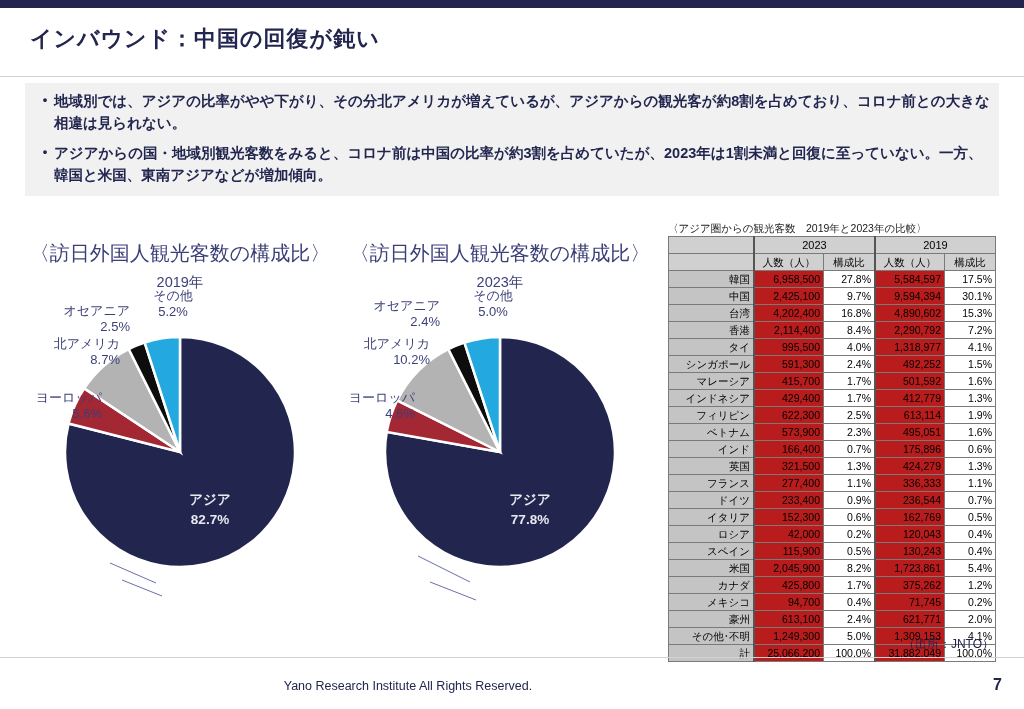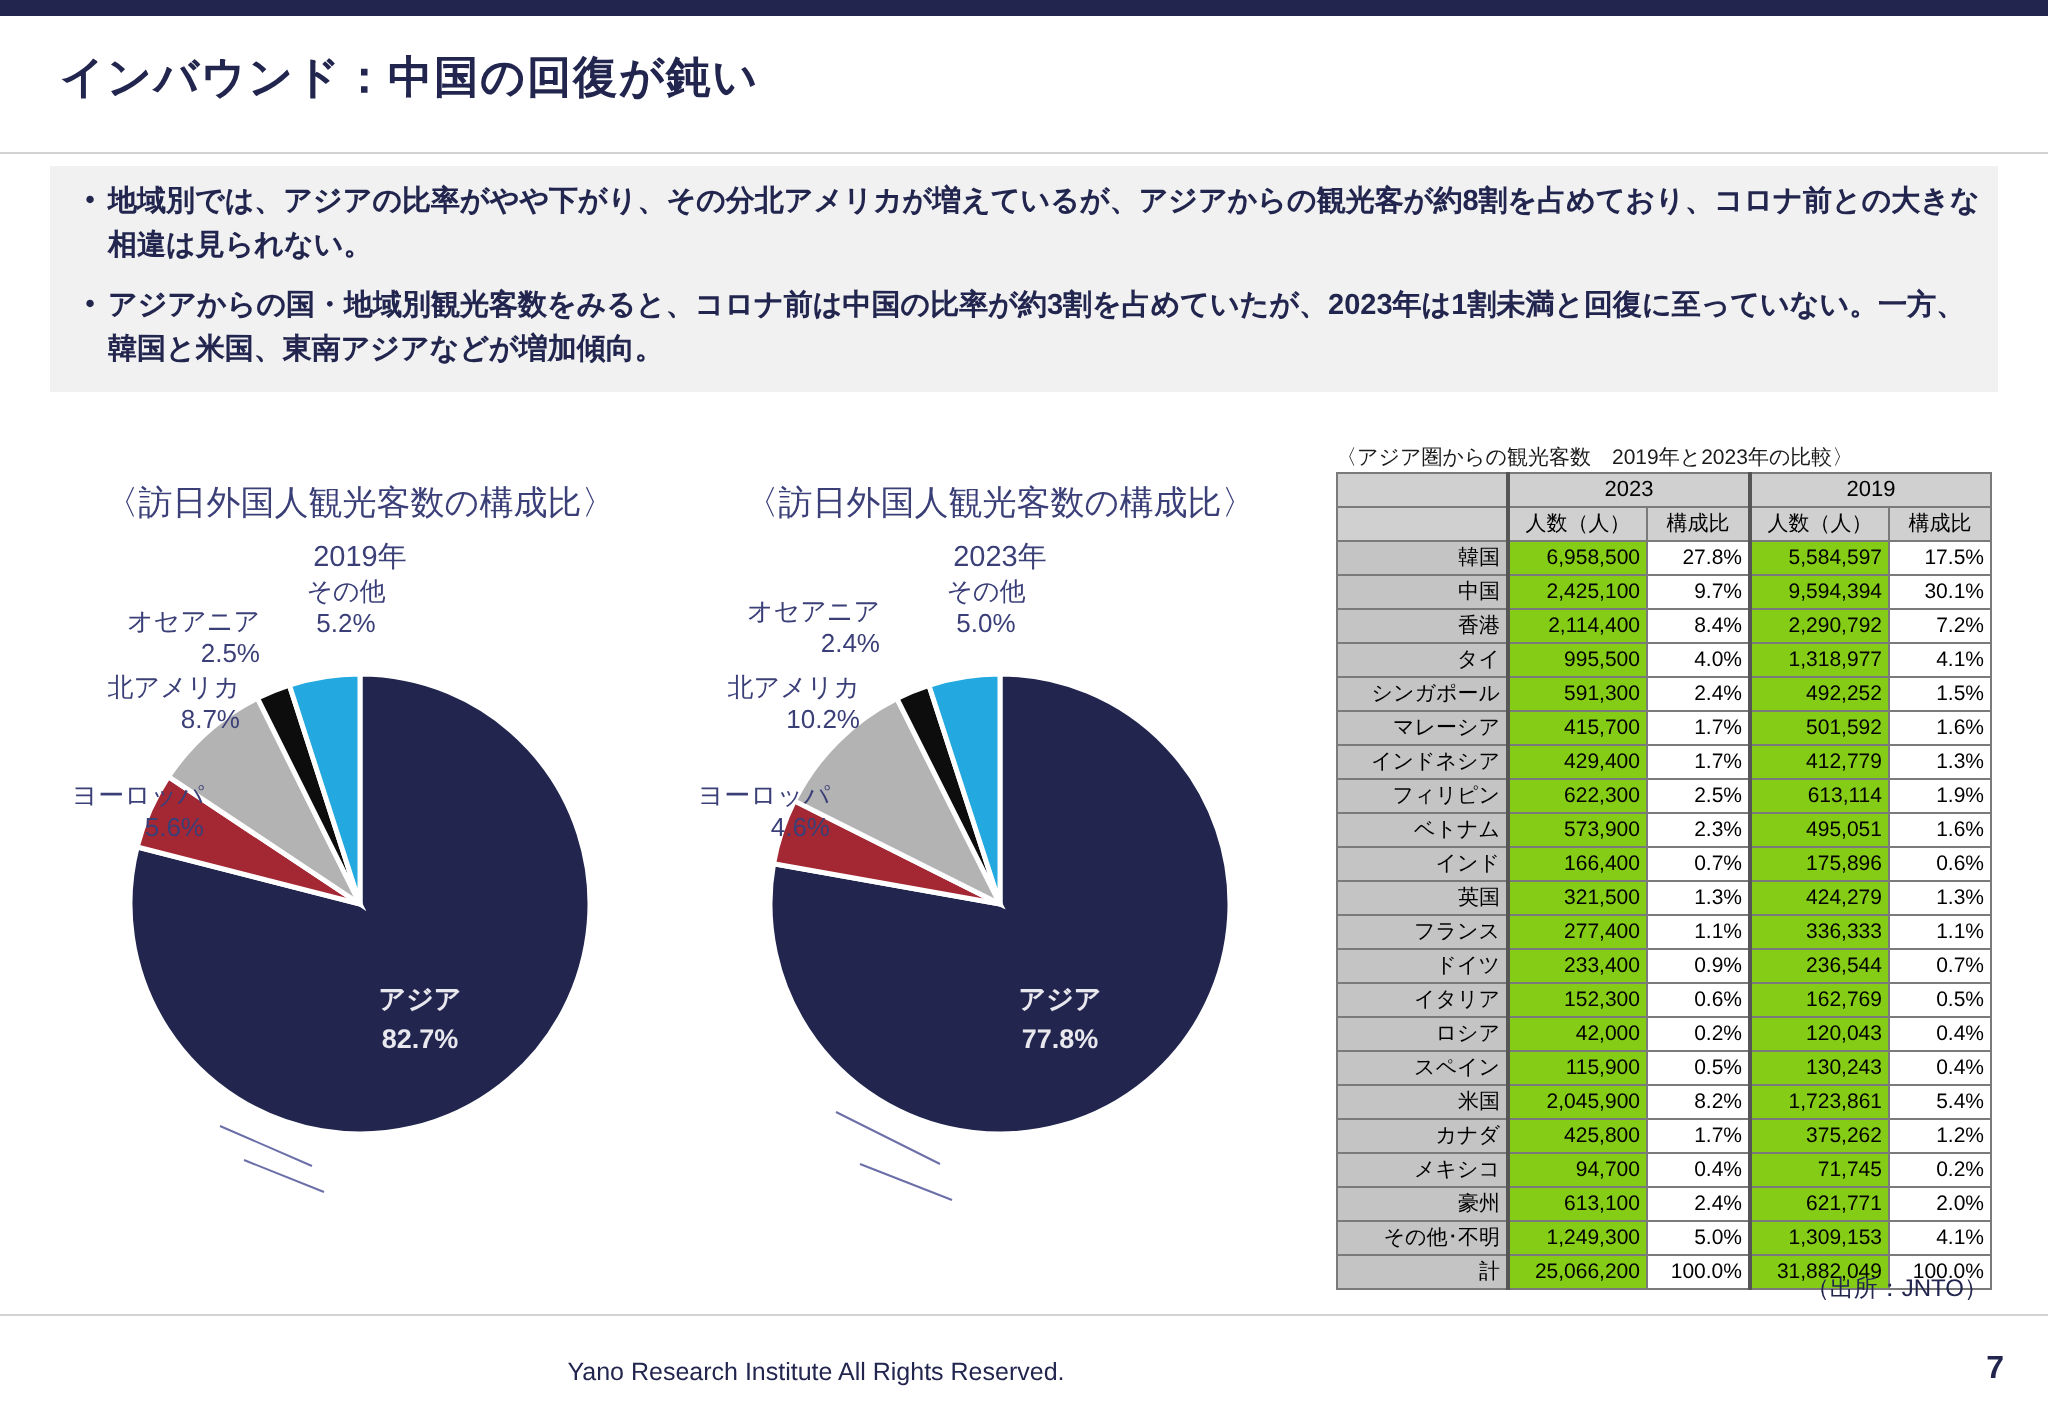--- a/index.html
+++ b/index.html
@@ -32,21 +32,21 @@
     color:#22264f;margin-bottom:7px;
   }
   .bullet-dot{width:18px;flex:0 0 18px;text-align:center;font-size:13px;line-height:1.55;}
   .bullet-text{flex:1;}
 
   
   .pie-block{position:absolute;top:240px;}
   .pie-block.left{left:10px;width:340px;}
   .pie-block.right{left:330px;width:340px;}
   .pie-caption{
-    text-align:center;font-size:17px;color:#3b3f78;white-space:nowrap;
+    text-align:center;font-size:20px;color:#3b3f78;white-space:nowrap;
   }
   .pie-year{
     text-align:center;font-size:14.5px;color:#3b3f78;margin-top:6px;
   }
   .pie-svg{position:absolute;left:0;top:0;}
 
   .pie-canvas{position:absolute;left:0;top:0;width:340px;height:390px;}
 
   .pie-lbl{
     position:absolute;font-size:13px;color:#3b3f78;white-space:nowrap;line-height:1.25;
@@ -74,21 +74,21 @@
     padding:0 3px;
     height:16px;
     line-height:16px;
     font-weight:normal;
     white-space:nowrap;
   }
   table.data th.grp{background:#d0d0d0;text-align:center;font-size:11px;}
   table.data th.sub{background:#d0d0d0;text-align:center;}
   table.data th.blank{background:#d0d0d0;}
   table.data td.rowlab{background:#c4c4c4;text-align:right;width:78px;}
-  table.data td.num{background:#84cc16;text-align:right;width:62px;}
+  table.data td.num{background:#b91c1c;text-align:right;width:62px;}
   table.data td.pct{background:#fff;text-align:right;width:44px;}
   .col-sep{border-left:2px solid #555 !important;}
 
   .source{
     position:absolute;right:30px;top:636px;font-size:12px;color:#22264f;white-space:nowrap;
   }
 
   .footer-rule{position:absolute;left:0;top:657px;width:1024px;height:1px;background:#d3d3d3;}
   .footer-text{
     position:absolute;left:0;top:679px;width:816px;text-align:center;
@@ -213,20 +213,27 @@
         <td class="pct">17.5%</td>
       </tr>
       <tr>
         <td class="rowlab">中国</td>
         <td class="num col-sep">2,425,100</td>
         <td class="pct">9.7%</td>
         <td class="num col-sep">9,594,394</td>
         <td class="pct">30.1%</td>
       </tr>
       <tr>
+        <td class="rowlab">台湾</td>
+        <td class="num col-sep">4,202,400</td>
+        <td class="pct">16.8%</td>
+        <td class="num col-sep">4,890,602</td>
+        <td class="pct">15.3%</td>
+      </tr>
+      <tr>
         <td class="rowlab">香港</td>
         <td class="num col-sep">2,114,400</td>
         <td class="pct">8.4%</td>
         <td class="num col-sep">2,290,792</td>
         <td class="pct">7.2%</td>
       </tr>
       <tr>
         <td class="rowlab">タイ</td>
         <td class="num col-sep">995,500</td>
         <td class="pct">4.0%</td>

